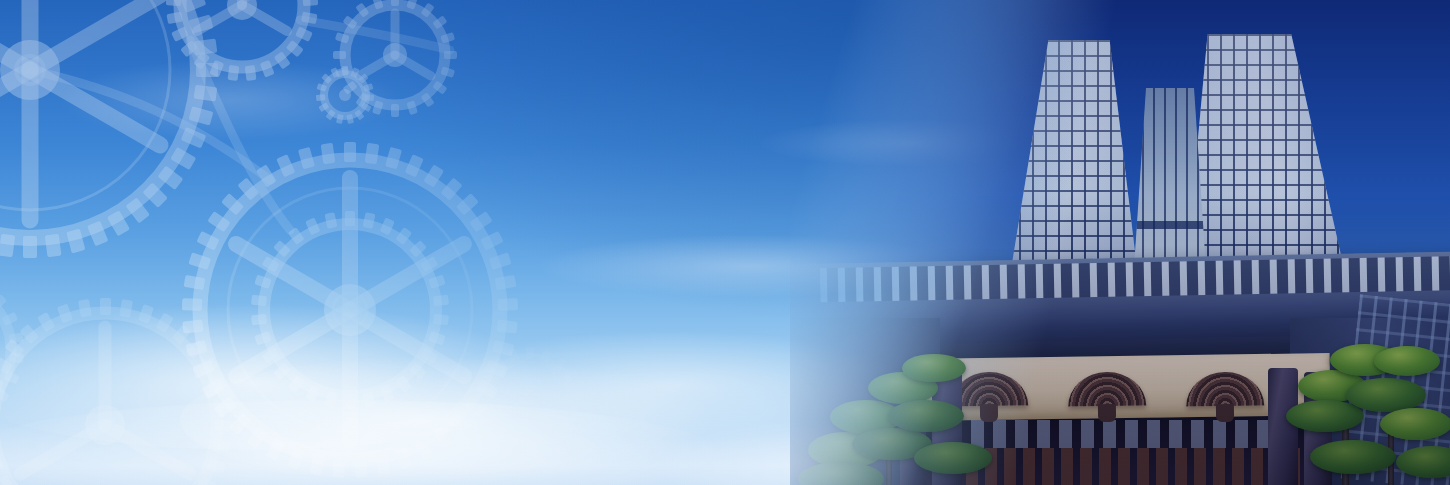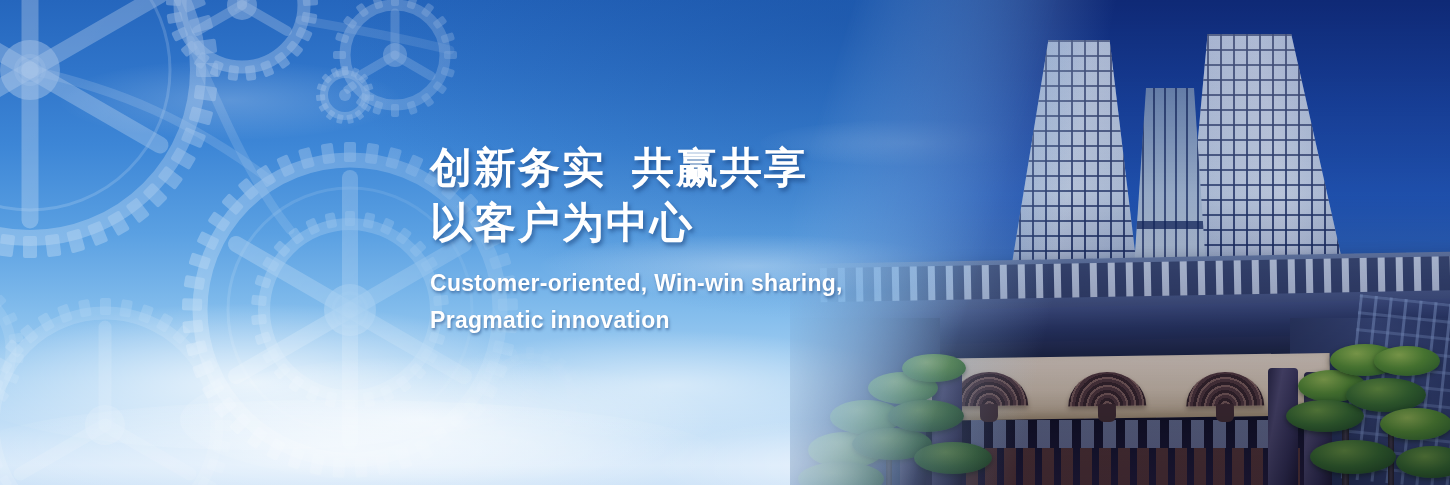--- a/index.html
+++ b/index.html
@@ -1276,22 +1276,14 @@
     <div class="topiary tp-dark" style="left:556px; top:378px; width:80px; height:34px;"></div>
     <div class="topiary tp" style="left:584px; top:346px; width:66px; height:30px;"></div>
     <div class="topiary tp-dark" style="left:520px; top:440px; width:86px; height:34px;"></div>
     <div class="topiary tp" style="left:590px; top:408px; width:72px; height:32px;"></div>
     <div class="topiary tp-dark" style="left:606px; top:446px; width:72px; height:32px;"></div>
 
     <div class="bld-grade"></div>
     <div class="bld-haze"></div>
   </div>
 
-  <div class="copy">
-    <div class="headline-cn">
-      <span>创新务实</span><span class="gapspace"></span><span>共赢共享</span>
-    </div>
-    <div class="headline-cn">以客户为中心</div>
-    <div class="subline">Customer-oriented, Win-win sharing,</div>
-    <div class="subline" style="margin-top:0">Pragmatic innovation</div>
-  </div>
 
 </div>
 
 </body></html>

